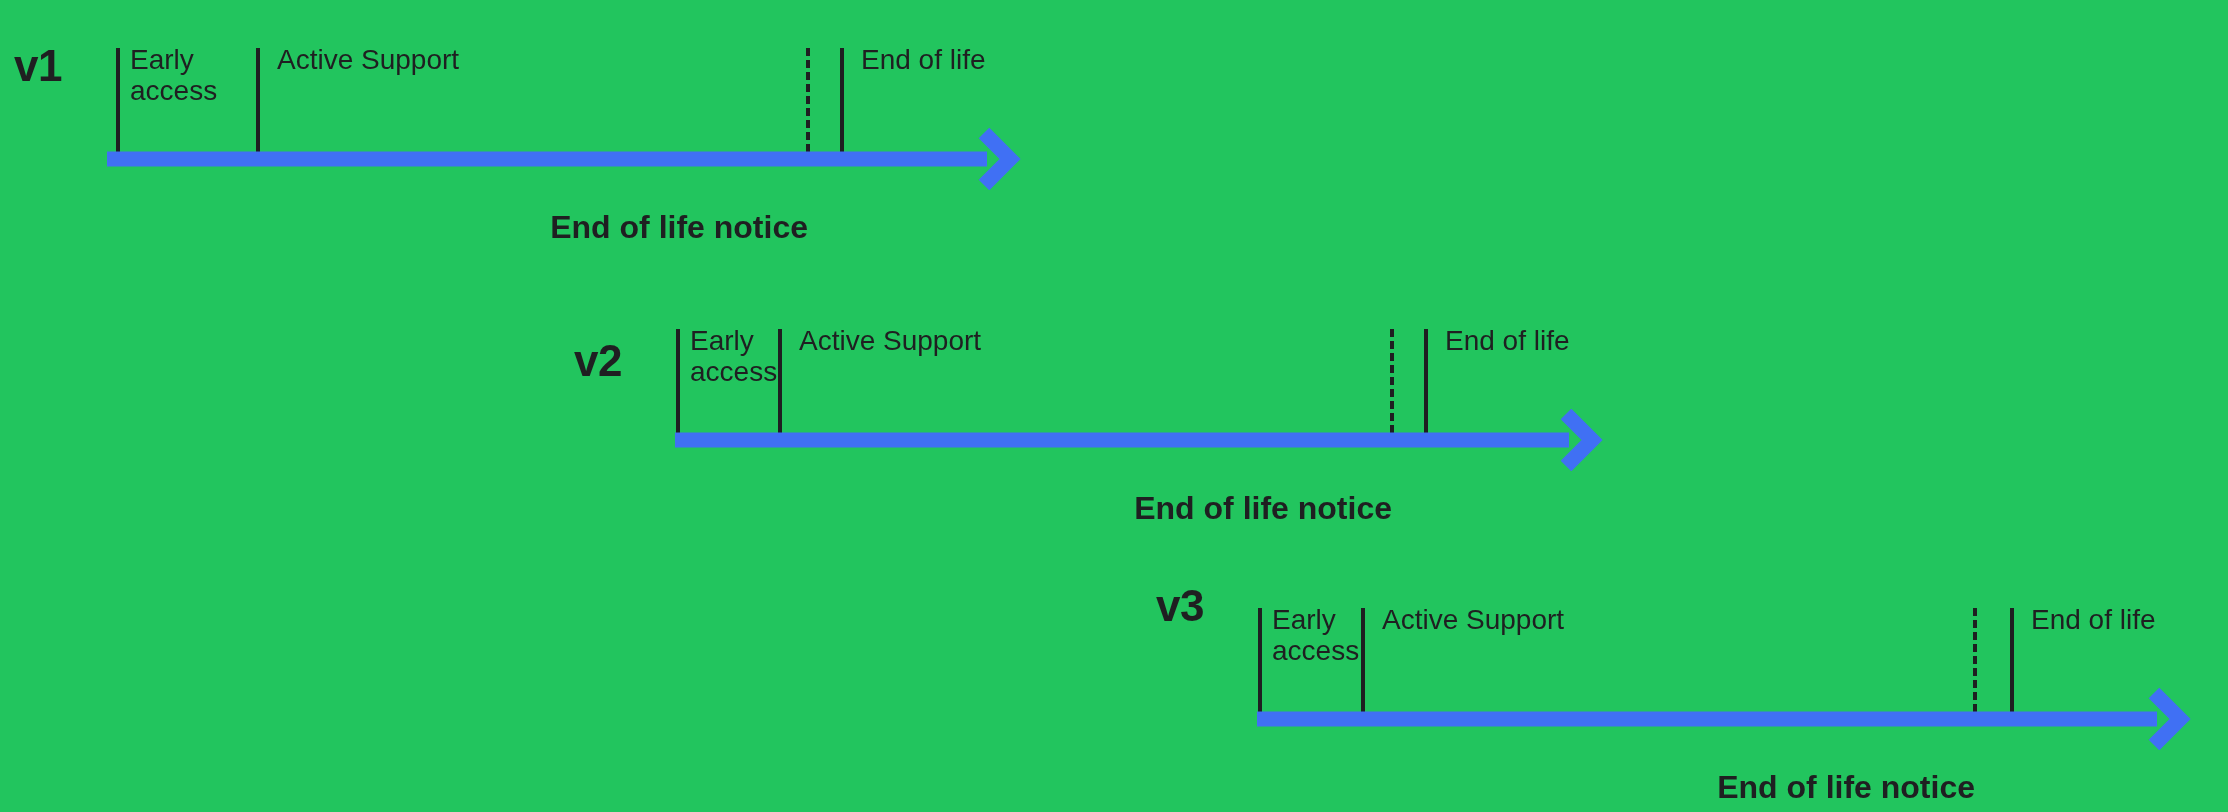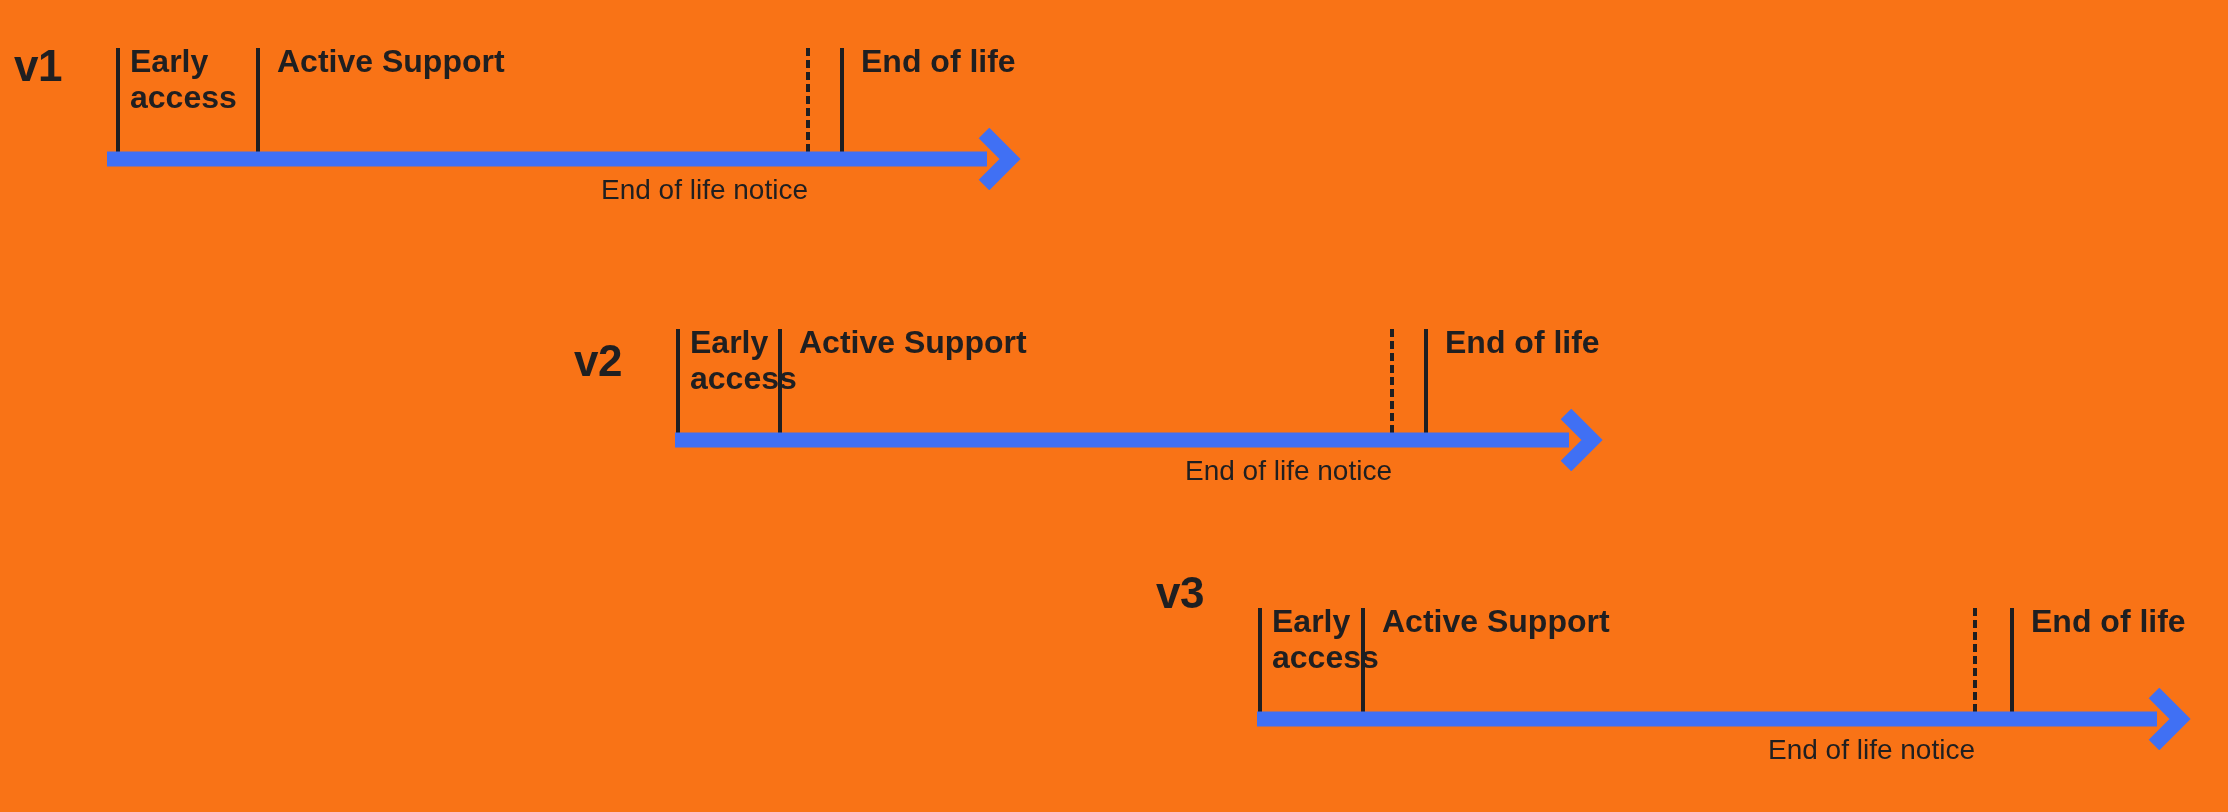--- a/index.html
+++ b/index.html
@@ -10,21 +10,21 @@
   }
   body {
     font-family: "Liberation Sans", sans-serif;
     color: #1f1f21;
     -webkit-font-smoothing: antialiased;
   }
   #diagram-root {
     position: relative;
     width: 2228px;
     height: 812px;
-    background: #f97316;
+    background: #22c55e;
     overflow: hidden;
   }
   .timeline-row {
     position: absolute;
     left: 0;
     top: 0;
     width: 2228px;
     height: 0;
   }
   
@@ -45,43 +45,44 @@
     background: #1f1f21;
   }
   .phase-divider.dashed {
     width: 0;
     background: none;
     border-left: 4px dashed #1f1f21;
   }
   
   .phase-label {
     position: absolute;
-    font-size: 32px;
-    font-weight: 700;
+    font-size: 28px;
+    font-weight: 400;
     line-height: 1.12;
     color: #1f1f21;
     white-space: pre-line;
   }
   .phase-label.nowrap {
     white-space: nowrap;
   }
   
   .lifecycle-arrow {
     position: absolute;
     display: block;
   }
   
   .notice-label {
     position: absolute;
-    font-size: 28px;
-    font-weight: 400;
+    font-size: 32px;
+    font-weight: 700;
     line-height: 1.1;
     color: #1f1f21;
     white-space: nowrap;
     text-align: right;
+    margin-top: 35px;
   }
 </style>
 </head>
 <body>
 
 <div id="diagram-root">
 
   <div class="timeline-row">
 
     <div class="version-label" style="left:10px; top:44px; width:52px;">v1</div>
@@ -121,21 +122,21 @@
     <svg class="lifecycle-arrow" style="left:675px; top:409px;" width="935" height="62" viewBox="0 0 935 62">
       <line x1="0" y1="31" x2="894" y2="31" stroke="#4070F4" stroke-width="15"></line>
       <polyline points="891,5 917,31 891,57" fill="none" stroke="#4070F4" stroke-width="15" stroke-linecap="butt" stroke-linejoin="miter"></polyline>
     </svg>
 
     <div class="notice-label" style="left:1092px; top:456px; width:300px;">End of life notice</div>
   </div>
 
   <div class="timeline-row">
 
-    <div class="version-label" style="left:1152px; top:571px; width:52px;">v3</div>
+    <div class="version-label" style="left:1152px; top:584px; width:52px;">v3</div>
 
     <div class="phase-divider" style="left:1258px; top:608px; height:104px;"></div>
     <div class="phase-divider" style="left:1361px; top:608px; height:104px;"></div>
     <div class="phase-divider dashed" style="left:1973px; top:608px; height:104px;"></div>
     <div class="phase-divider" style="left:2010px; top:608px; height:104px;"></div>
 
     <div class="phase-label" style="left:1272px; top:604px;">Early
 access</div>
     <div class="phase-label nowrap" style="left:1382px; top:604px;">Active Support</div>
     <div class="phase-label nowrap" style="left:2031px; top:604px;">End of life</div>

